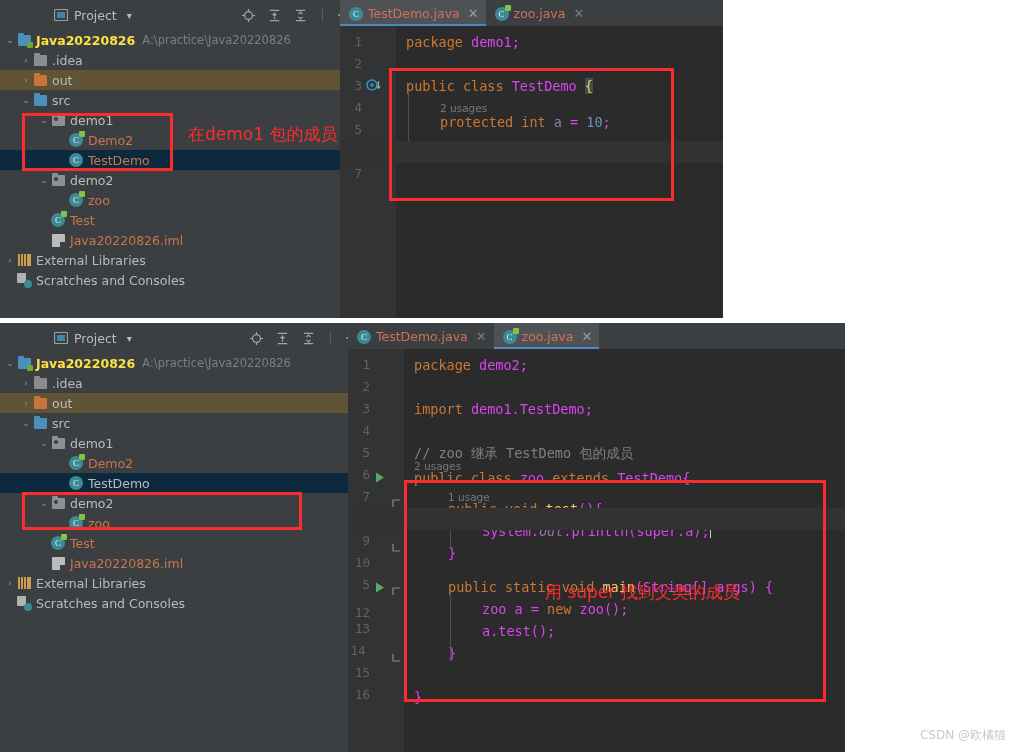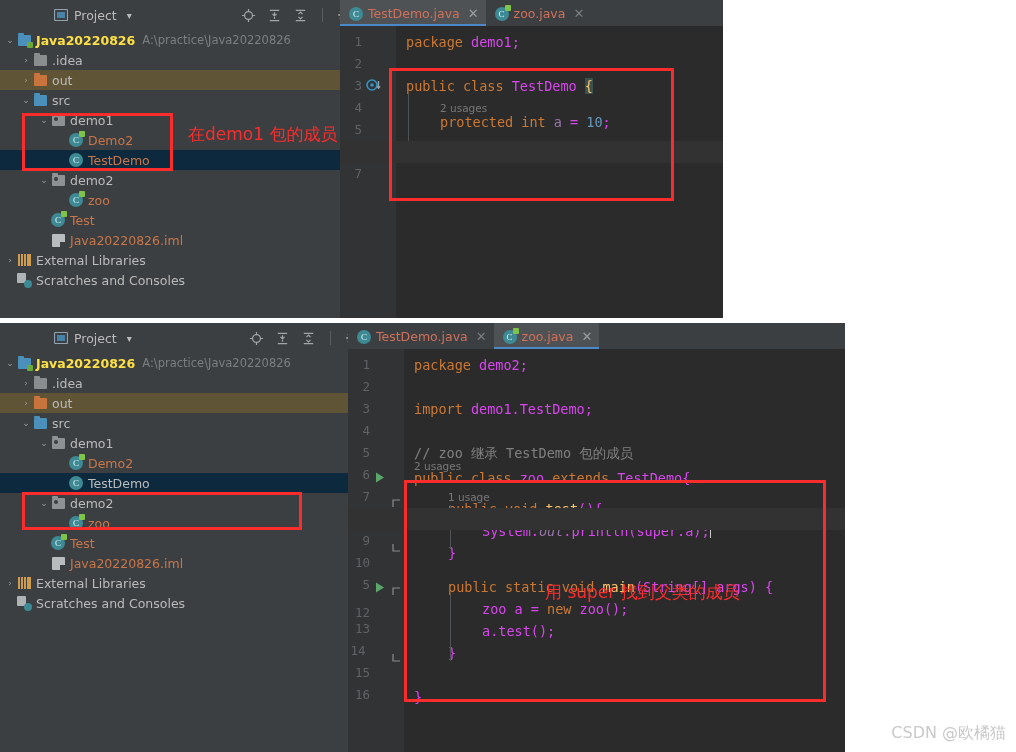--- a/index.html
+++ b/index.html
@@ -112,21 +112,21 @@
   .cmt{ color:#808080; }
   .italic{ font-style:italic; }
   .usage{ color:#787878; font-size:10.5px; font-family:"DejaVu Sans","Liberation Sans",sans-serif;}
   .brhl{ background:#3b514d; color:#ffc66d; }
 
   
   .redbox{ position:absolute; border:3px solid #fb2c2c; pointer-events:none; }
   .redtext{ position:absolute; color:#fb2c2c; font-family:"DejaVu Sans","Liberation Sans",sans-serif; white-space:nowrap; }
 
   .watermark{
-    position:absolute; right:10px; bottom:8px; color:#c9c9c9; font-size:16px;
+    position:absolute; right:10px; bottom:8px; color:#c9c9c9; font-size:12px;
     font-family:"DejaVu Sans","Liberation Sans",sans-serif;
   }
   .caret{ display:inline-block; width:1px; height:14px; background:#c8c8c8; vertical-align:-2px;}
 </style>
 </head>
 <body>
 
 <div id="root">
 
   <div class="panel" style="left:0;top:0;width:723px;height:318px;">

